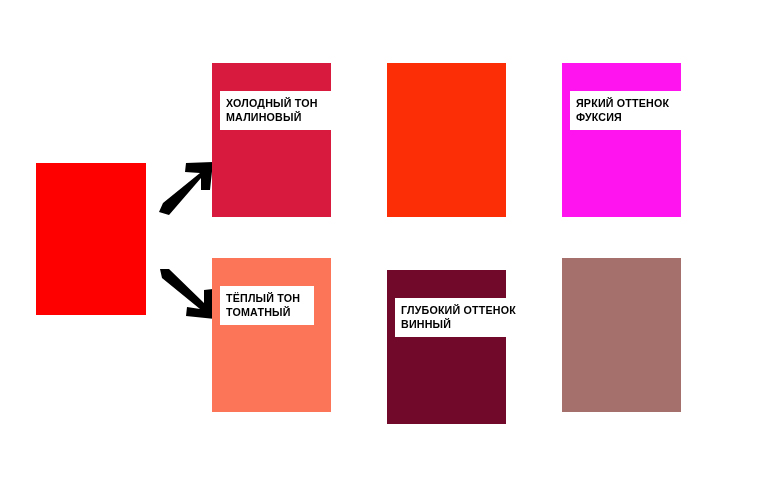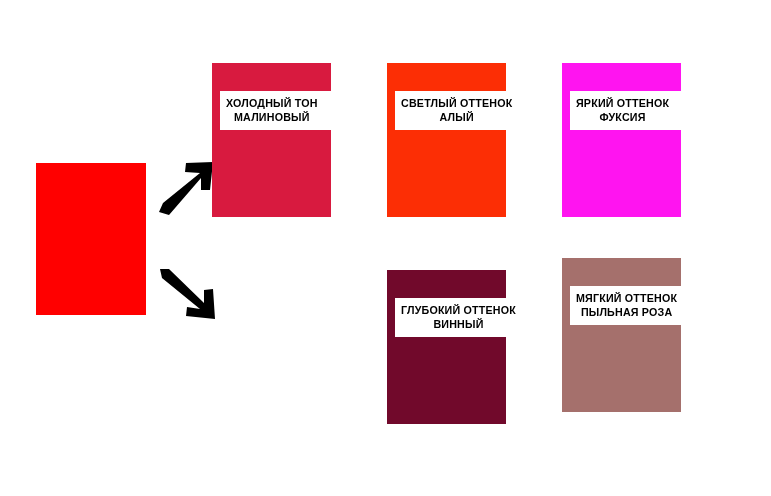--- a/index.html
+++ b/index.html
@@ -12,21 +12,20 @@
     height: 496px;
     background: #ffffff;
     font-family: "Liberation Sans", "DejaVu Sans", sans-serif;
     overflow: hidden;
   }
   #canvas {
     position: relative;
     width: 771px;
     height: 496px;
     background: #ffffff;
-    text-align: center;
   }
 
   
   .source-swatch {
     position: absolute;
     left: 36px;
     top: 163px;
     width: 110px;
     height: 152px;
   }
@@ -97,44 +96,43 @@
   <div class="swatch-card" id="card-0" style="left:212px; top:63px;">
     <div class="swatch-block" style="background: rgb(216, 26, 63);"></div>
     <div class="swatch-label">
       <span class="line">ХОЛОДНЫЙ ТОН</span>
       <span class="line">МАЛИНОВЫЙ</span>
     </div>
   </div>
 
   <div class="swatch-card" id="card-1" style="left:387px; top:63px;">
     <div class="swatch-block" style="background: rgb(252, 46, 5);"></div>
-    <div class="swatch-label">
-      <span class="line">СВЕТЛЫЙ ОТТЕНОК</span>
-      <span class="line">АЛЫЙ</span>
-    </div>
   </div>
 
   <div class="swatch-card" id="card-2" style="left:562px; top:63px;text-decoration:underline;">
     <div class="swatch-block" style="background: rgb(255, 20, 240);"></div>
     <div class="swatch-label">
       <span class="line">ЯРКИЙ ОТТЕНОК</span>
       <span class="line">ФУКСИЯ</span>
     </div>
   </div>
 
+  <div class="swatch-card" id="card-3" style="left:212px; top:258px;">
+    <div class="swatch-block" style="background: rgb(252, 117, 88);"></div>
+    <div class="swatch-label">
+      <span class="line">ТЁПЛЫЙ ТОН</span>
+      <span class="line">ТОМАТНЫЙ</span>
+    </div>
+  </div>
 
   <div class="swatch-card" id="card-4" style="left:387px; top:270px;">
     <div class="swatch-block" style="background: rgb(113, 9, 43);"></div>
     <div class="swatch-label">
       <span class="line">ГЛУБОКИЙ ОТТЕНОК</span>
       <span class="line">ВИННЫЙ</span>
     </div>
   </div>
 
   <div class="swatch-card" id="card-5" style="left:562px; top:258px;">
     <div class="swatch-block" style="background: rgb(165, 112, 108);"></div>
-    <div class="swatch-label">
-      <span class="line">МЯГКИЙ ОТТЕНОК</span>
-      <span class="line">ПЫЛЬНАЯ РОЗА</span>
-    </div>
   </div>
 
 </div>
 
 </body></html>

